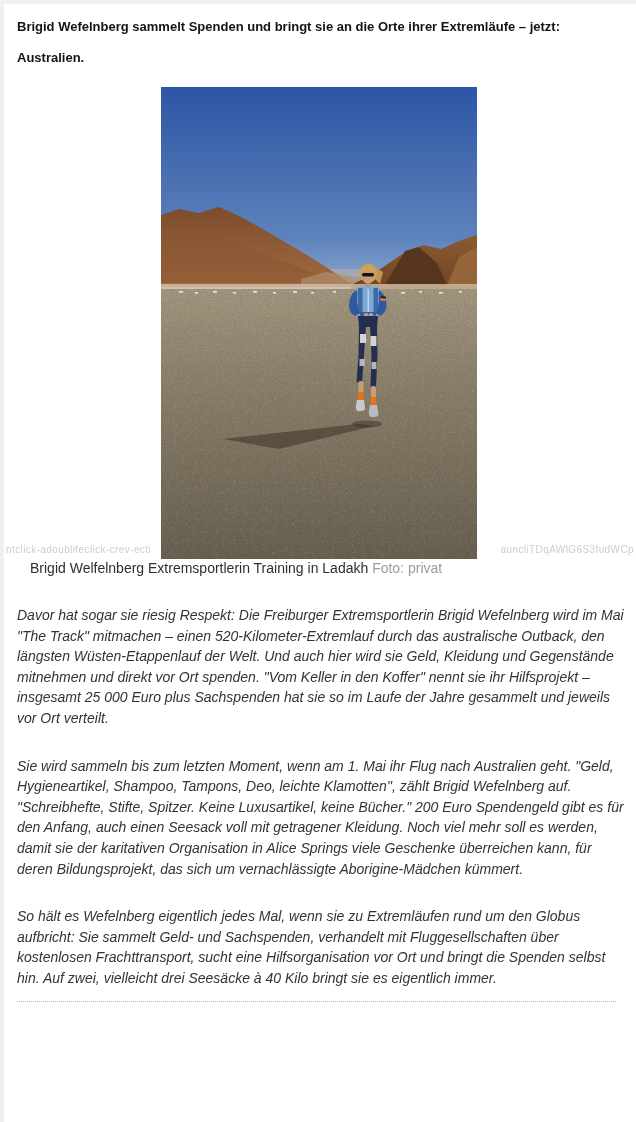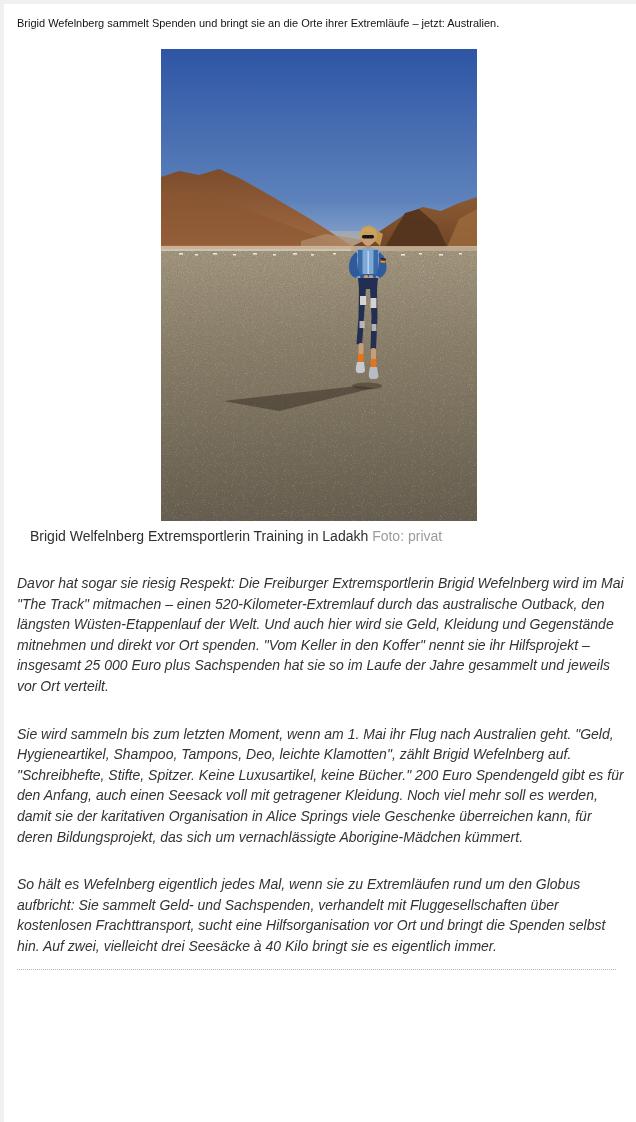--- a/index.html
+++ b/index.html
@@ -27,35 +27,35 @@
   h1.headline {
     margin:20px 0 0 0;
     font-family:"Liberation Serif", serif;
     font-weight:400;
     font-size:28px; line-height:34px;
     color:var(--headline-color,#141414);
     letter-spacing:.2px;
   }
   h2.subheadline {
     margin:7px 0 0 0;
-    font-size:11px; line-height:24px;
-    font-weight:400;
+    font-size:13px; line-height:31px;
+    font-weight:700;
     color:var(--headline-color,#141414);
     max-width:558px;
   }
   figure { margin:14px 0 0 0; padding:0; position:relative; }
   .photo {
     width:316px; height:472px;
     margin-left:144px;
     background:#2e55a5;
     position:relative; z-index:1;
   }
   .photo svg { display:block; width:316px; height:472px; }
   figcaption {
-    margin-top:7px;
+    margin-top:1px;
     padding-left:13px;
     font-size:14px; line-height:17px;
     color:var(--caption-color,#2e2e2e);
   }
   figcaption .credit { color:var(--credit-color,#9b9b9b); }
   p.body-p {
     margin:27px 0 0 0;
     font-size:14px; line-height:20.6px;
     color:var(--body-color,#333333);
     max-width:607px;
@@ -66,20 +66,24 @@
     border:0; height:0;
     border-top:1px dotted var(--divider-color,#b5b5b5);
     margin:12px 8px 0 0;
   }
 </style>
 </head>
 <body>
 
 <div class="page">
 
+  <div class="watermark-row">
+    <span>ntclick-adoublifeclick-crev-ecti</span>
+    <span>auncliTDqAWlG6S3fudWCp</span>
+  </div>
 
   <article>
     <h2 class="subheadline">Brigid Wefelnberg sammelt Spenden und bringt sie an die Orte ihrer Extremläufe – jetzt: Australien.</h2>
 
     <figure>
       <div class="photo">
         <svg viewBox="0 0 316 472" aria-hidden="true">
           <defs>
             <linearGradient id="skyG" x1="0" y1="0" x2="0" y2="1">
               <stop offset="0" style="stop-color:var(--sky-top,#2e55a5)"></stop>

